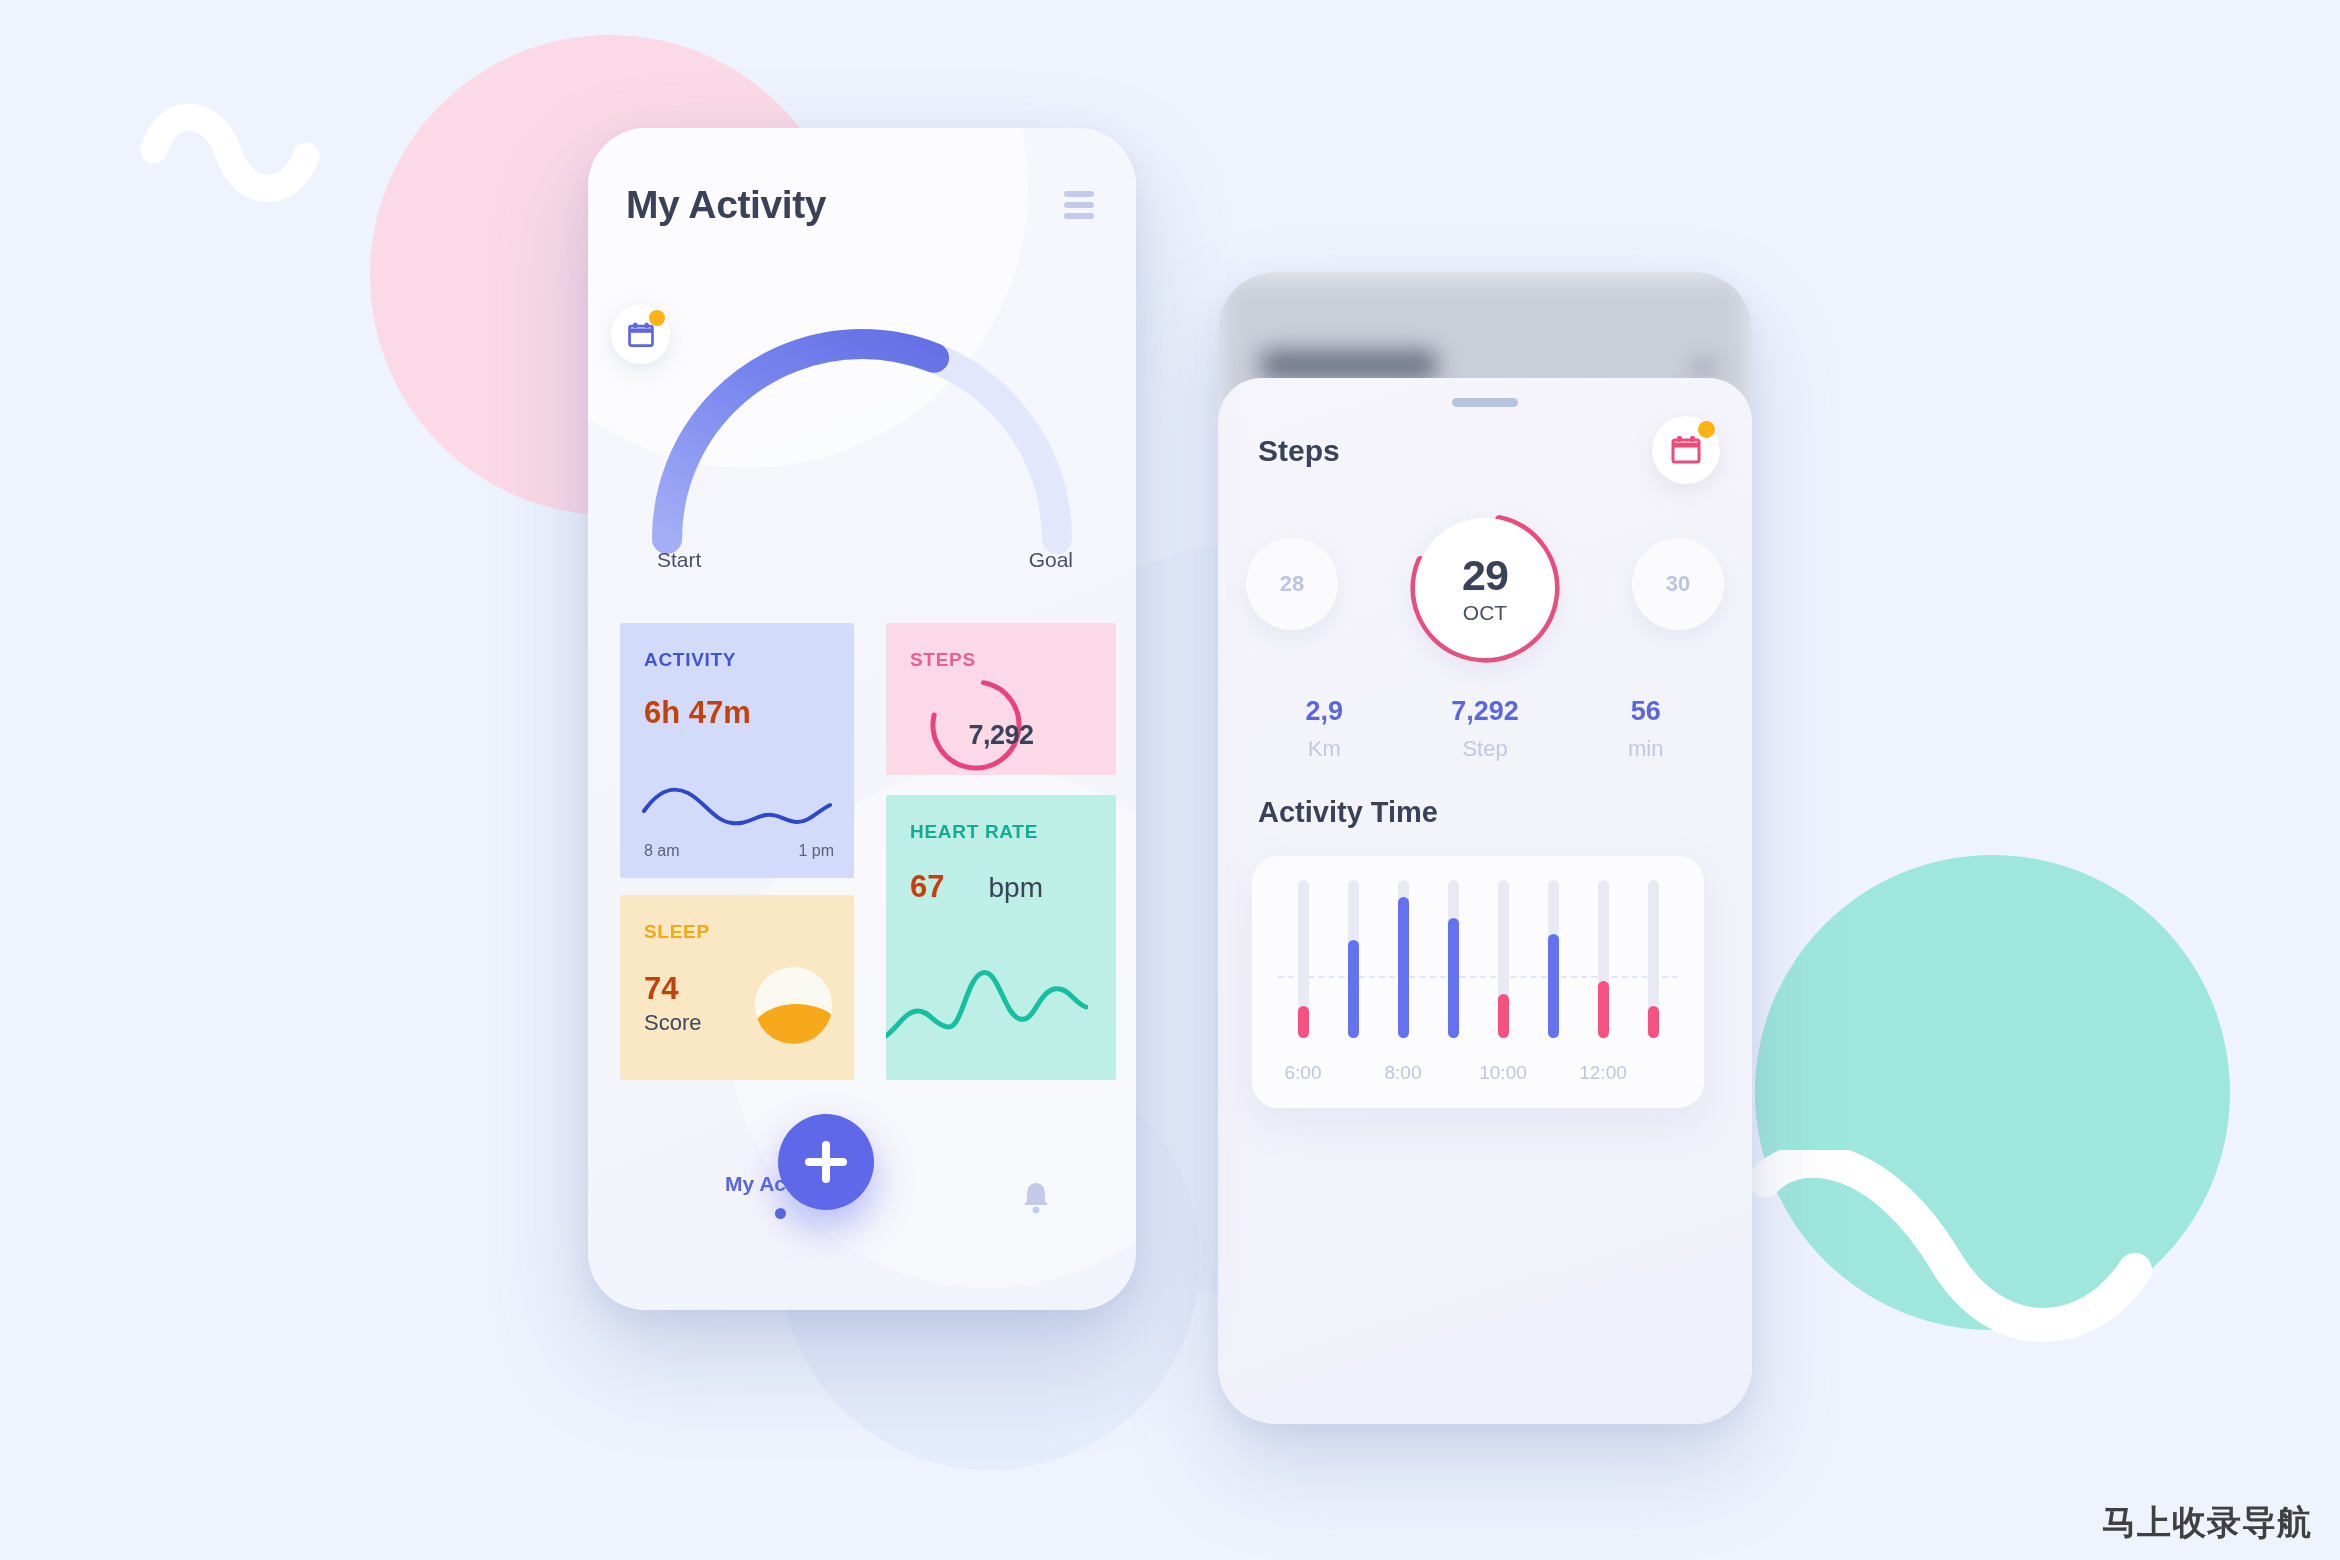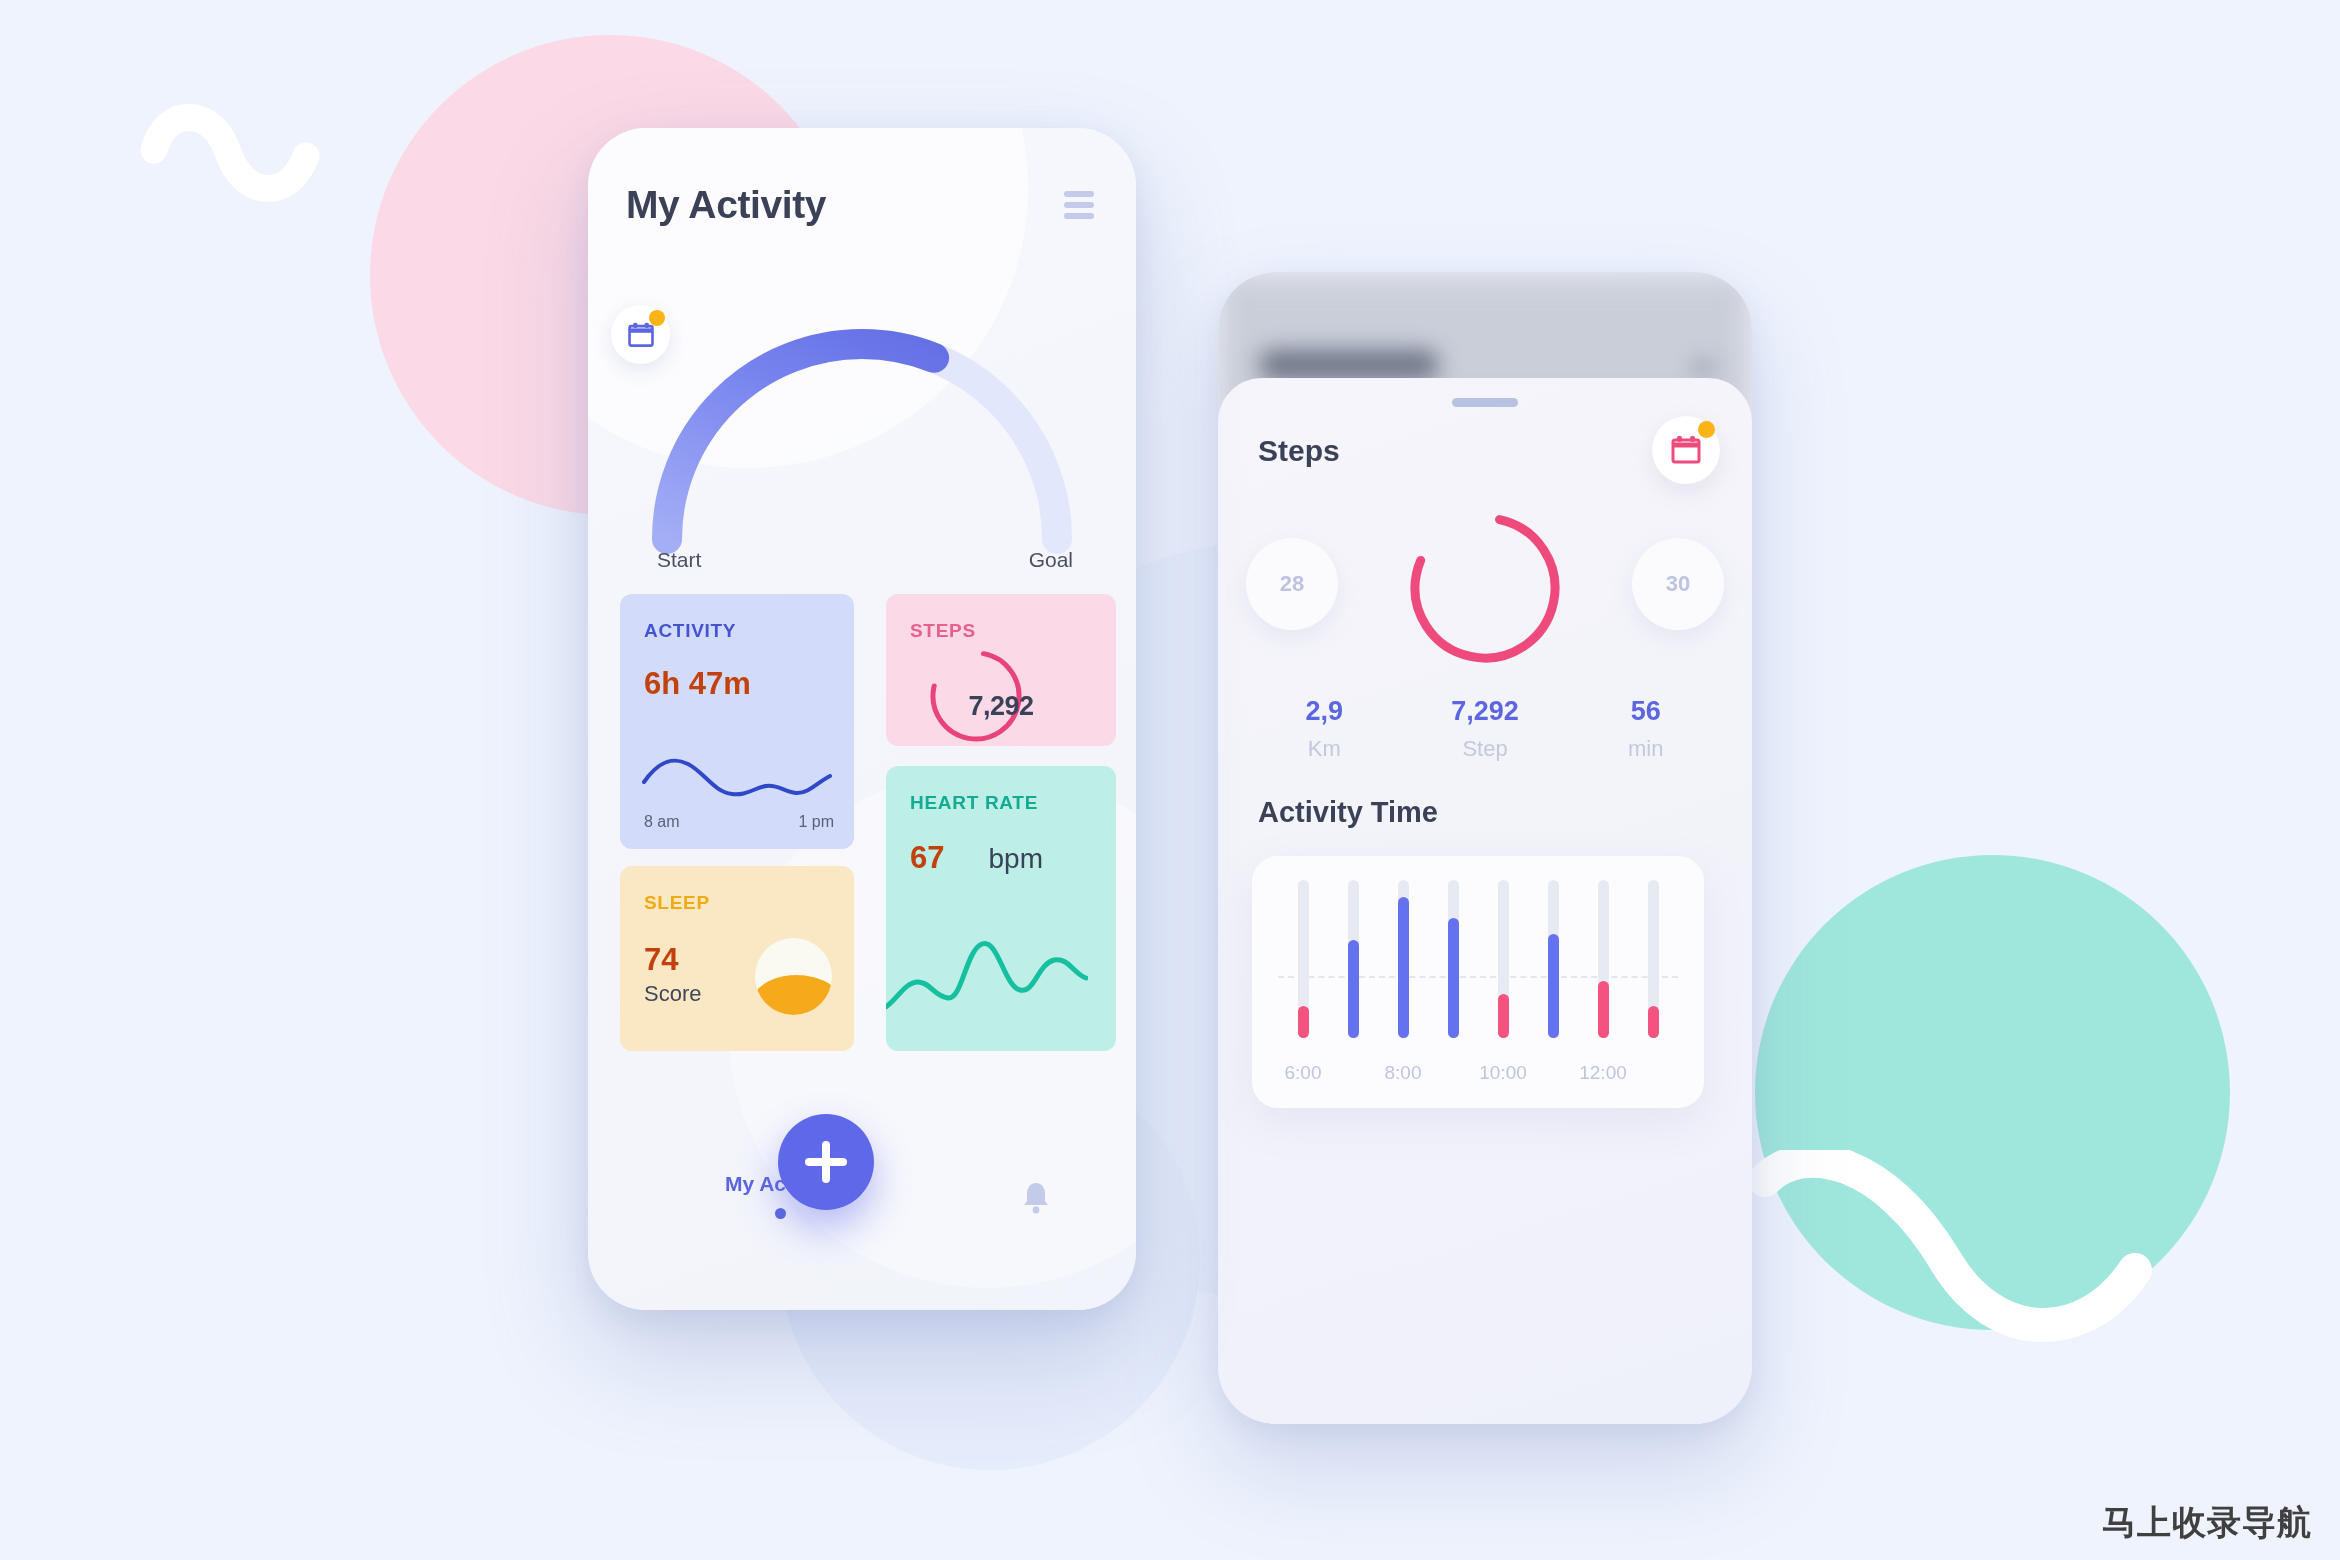--- a/index.html
+++ b/index.html
@@ -96,21 +96,21 @@
   .gauge-labels {
     position:absolute; left:49px; top:420px; width:450px;
     display:flex; justify-content:space-between;
     font-size:21px; color:#4a5166;
   }
   .gauge-labels span:first-child { margin-left:20px; }
   .gauge-labels span:last-child  { margin-right:14px; }
 
   
   .cards { position:absolute; left:32px; top:466px; width:490px; }
-  .card { border-radius:12px; position:absolute; overflow:hidden; }
+  .card { border-radius:2px; position:absolute; overflow:hidden;margin-top:29px; }
   .card-label { font-size:19px; font-weight:bold; letter-spacing:.7px; }
   .card-val { font-size:31px; font-weight:bold; color:#c2410c; }
 
   #card-activity { left:0;    top:0;   width:234px; height:255px; background:#d3dbfa; padding:26px 22px 0 24px; }
   #card-steps    { left:266px;top:0;   width:230px; height:152px; background:#fbd9e6; padding:26px 22px 0 24px; }
   #card-sleep    { left:0;    top:272px;width:234px;height:185px; background:#fae7c4; padding:26px 22px 0 24px; }
   #card-hr       { left:266px;top:172px;width:230px;height:285px; background:#bdefe6; padding:26px 22px 0 24px; }
 
   #card-activity .card-label { color:#4254d0; }
   #card-steps    .card-label { color:#e8618e; }
@@ -311,20 +311,24 @@
       <span class="dot"></span>
     </div>
 
     <div class="dates">
       <div class="date-side" id="date-prev">28</div>
 
       <div class="date-main">
         <svg width="156" height="156" viewBox="0 0 156 156" style="position:absolute;left:0;top:0;">
           <circle cx="78" cy="78" r="70" fill="none" stroke="#ee4a7b" stroke-width="9" stroke-linecap="round" stroke-dasharray="343 440" transform="rotate(-78 78 78)"></circle>
         </svg>
+        <div class="inner">
+          <div class="dm-num">29</div>
+          <div class="dm-mon">OCT</div>
+        </div>
       </div>
 
       <div class="date-side" id="date-next">30</div>
     </div>
 
     <div class="stats">
       <div class="stat">
         <div class="v">2,9</div>
         <div class="k">Km</div>
       </div>

